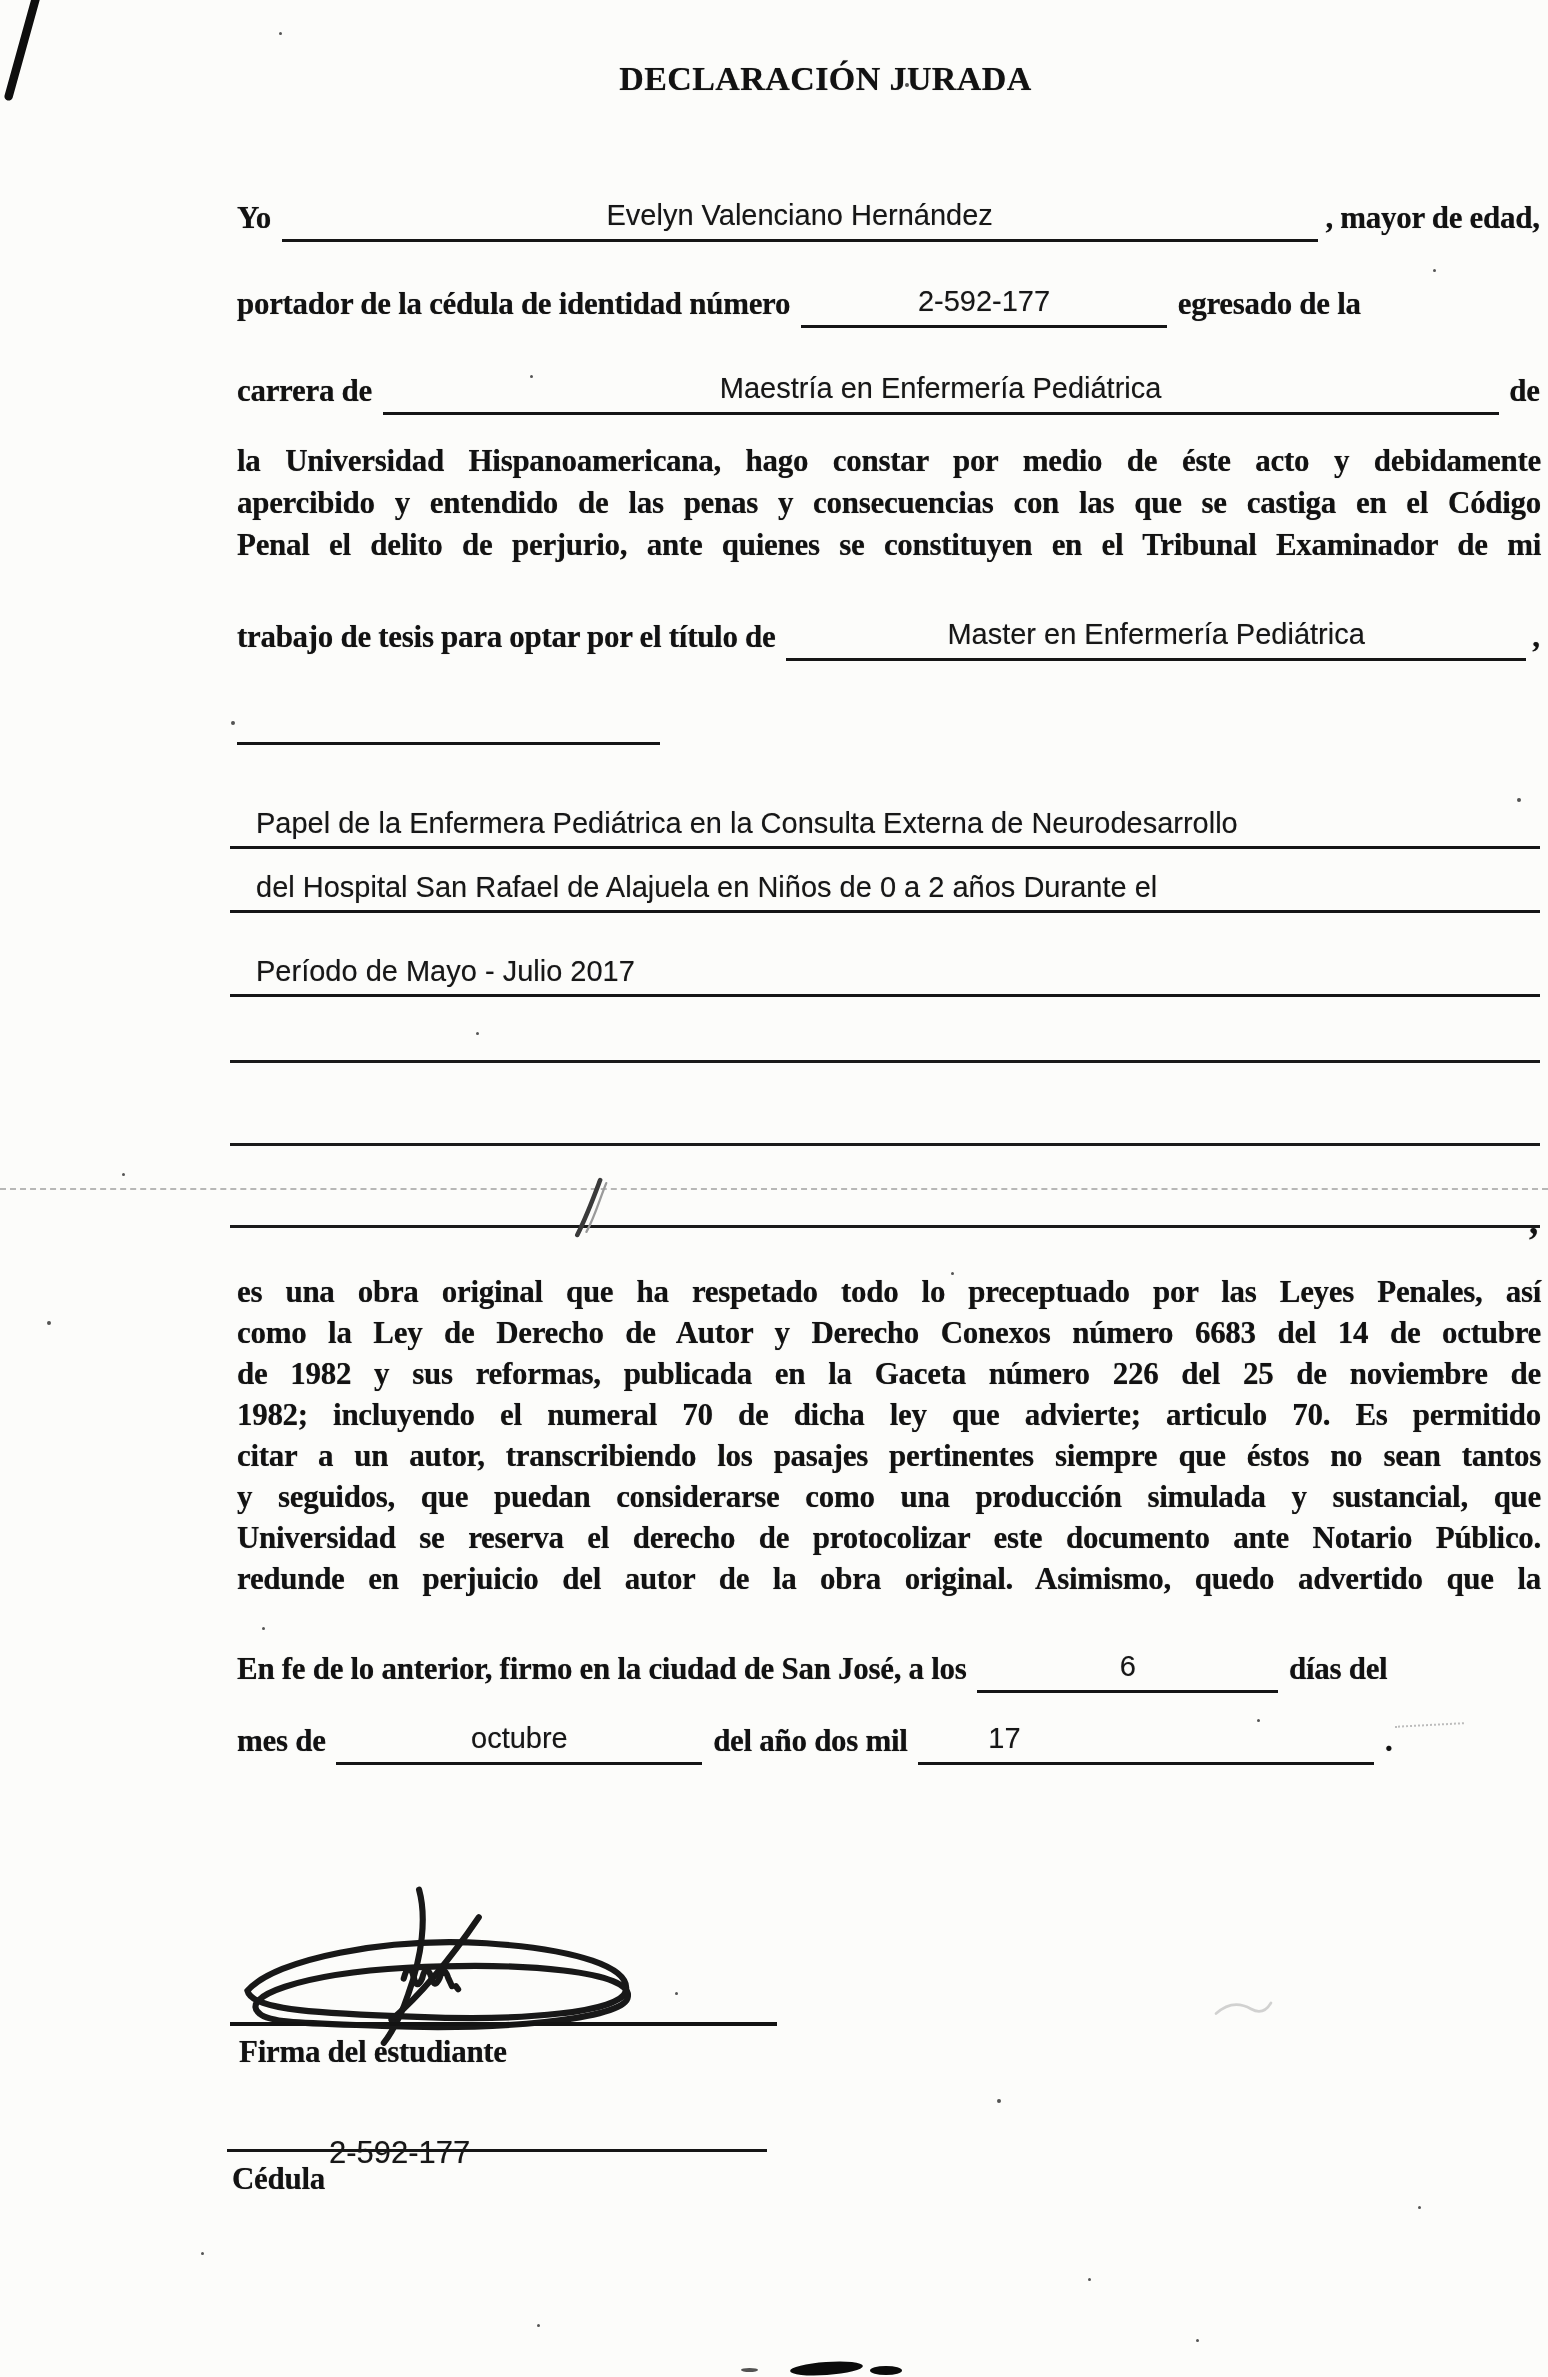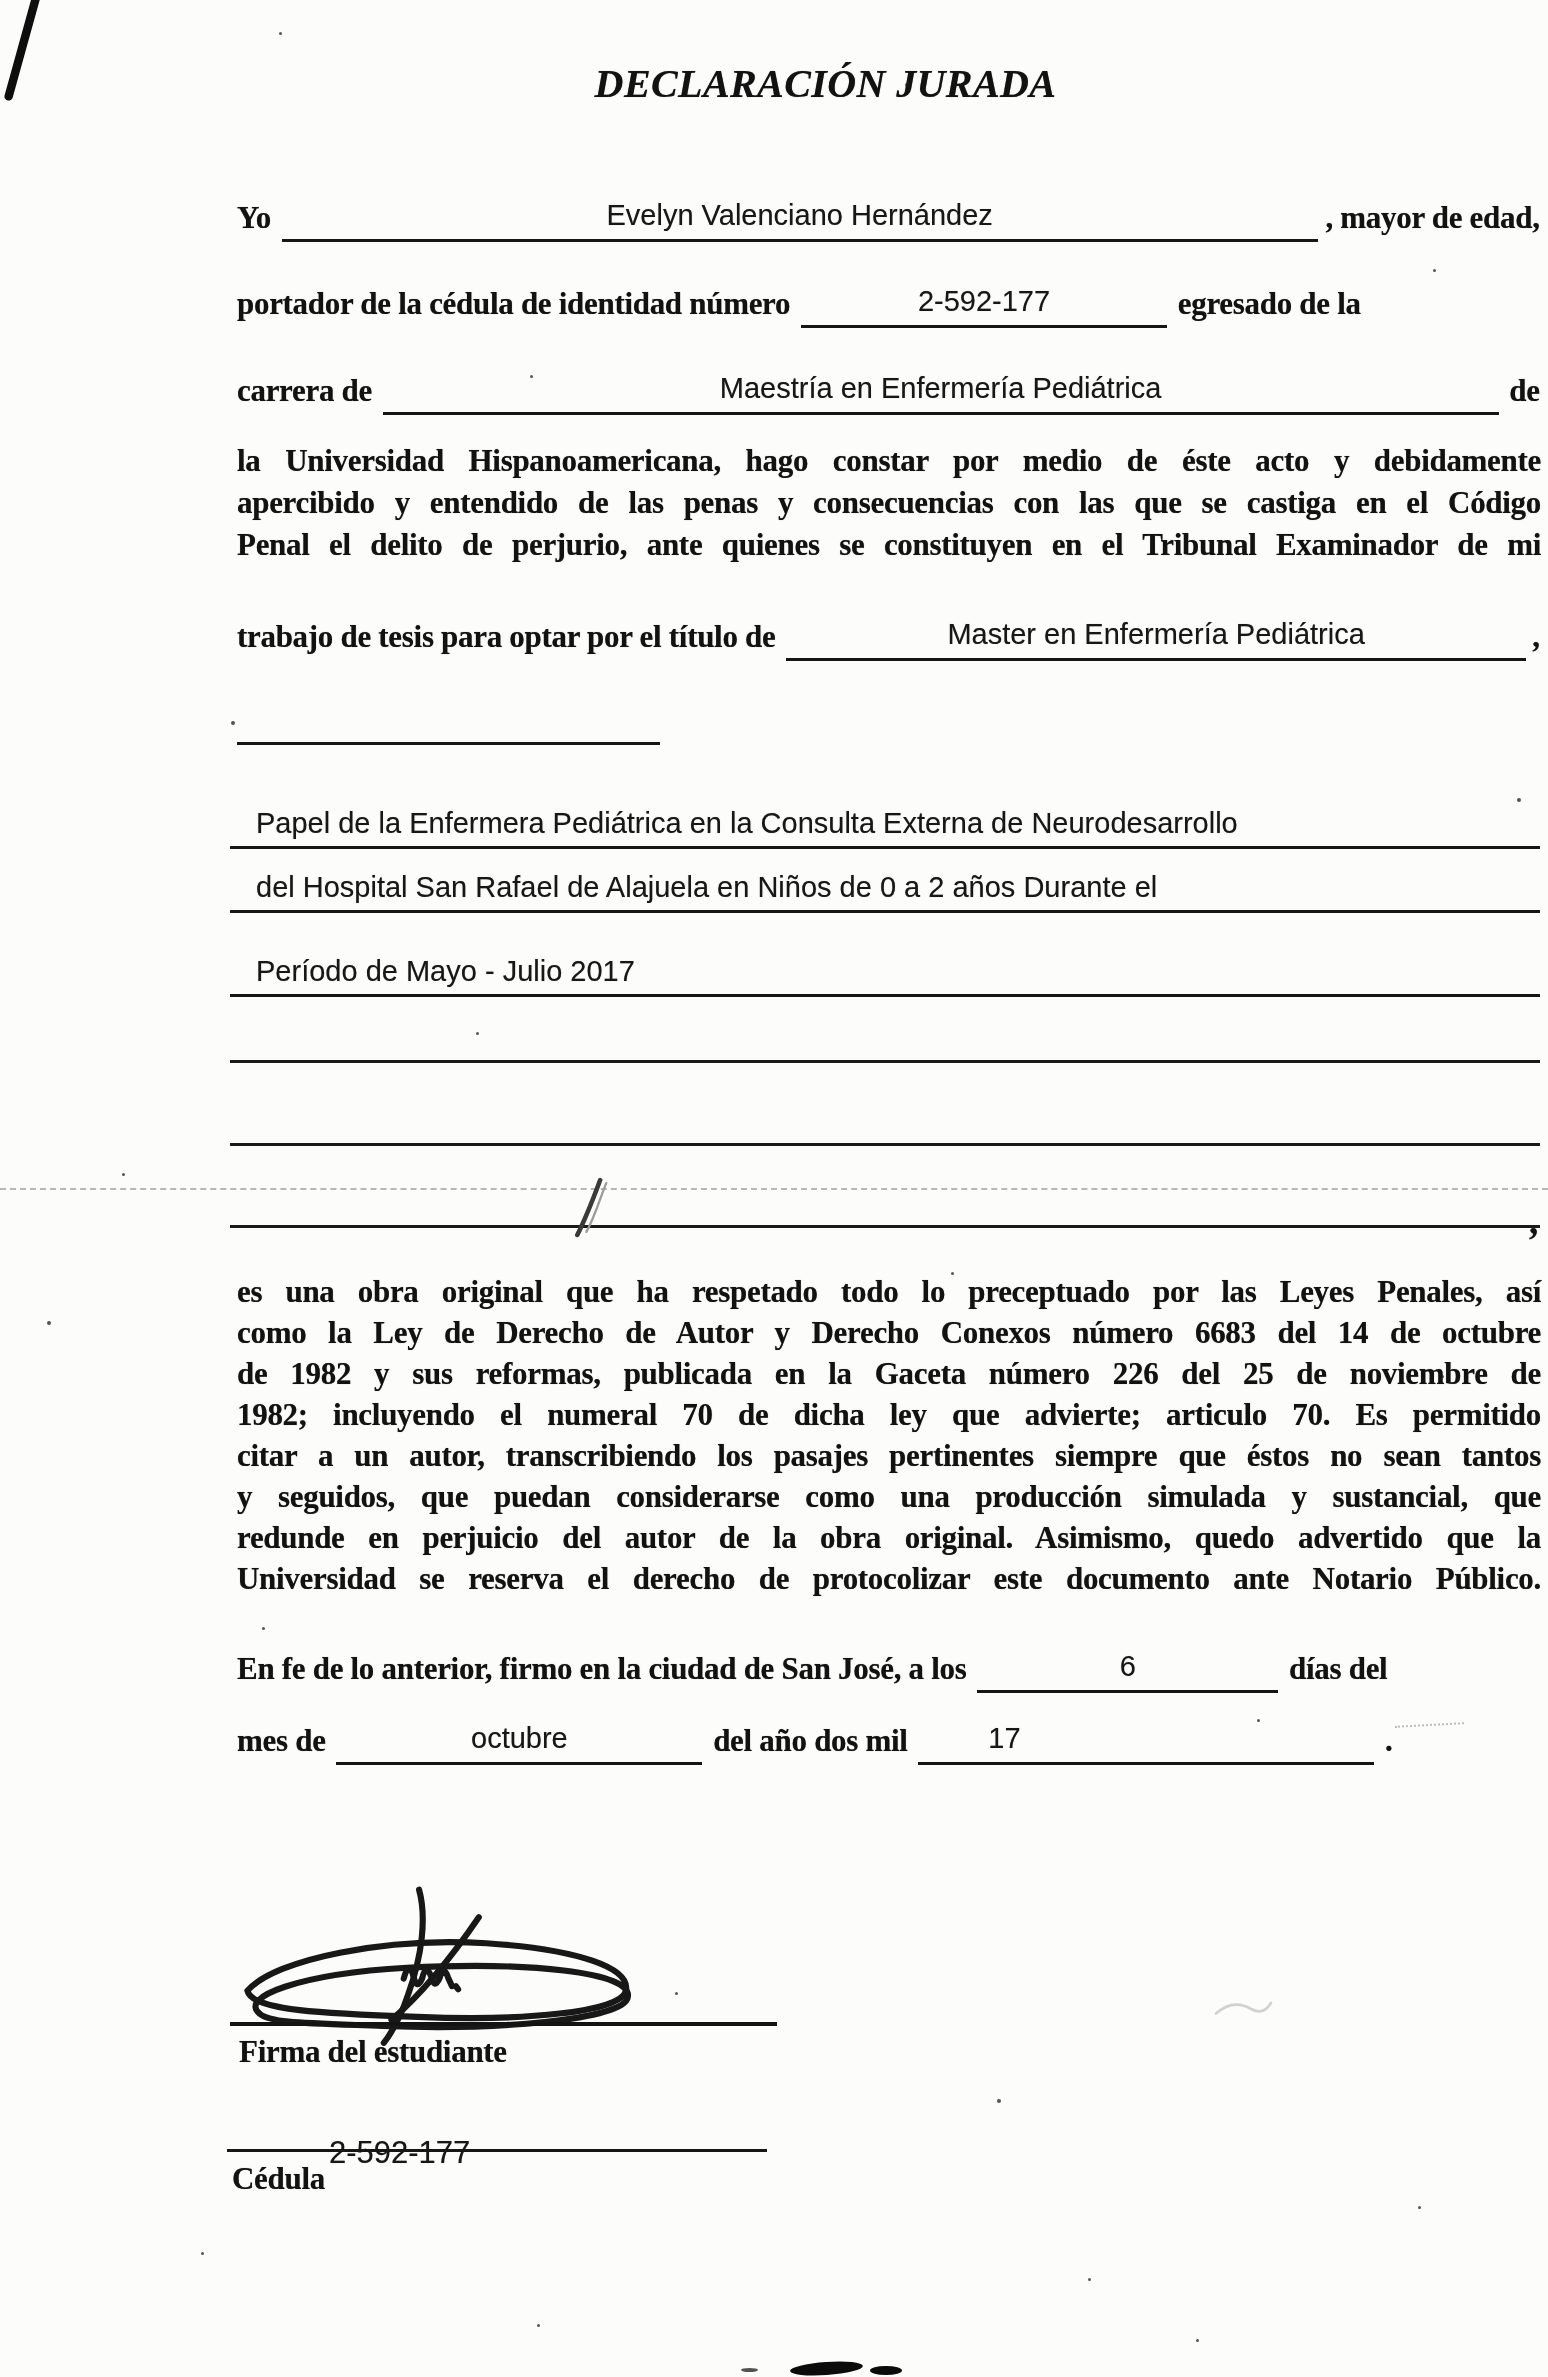--- a/index.html
+++ b/index.html
@@ -14,21 +14,21 @@
     font-size:31px; letter-spacing:-0.3px; color:#121212;
     text-shadow:0 0 0.8px rgba(0,0,0,.55);
   }
   .fill-text {
     font-family:"Liberation Sans", sans-serif; font-weight:normal;
     font-size:29px; letter-spacing:0; color:#171717;
     text-shadow:0 0 0.8px rgba(0,0,0,.4);
     margin-top:32px;
   }
   .doc-title { left:0; width:100%; text-align:center; padding-left:103px; box-sizing:border-box;
-    font-size:40px; letter-spacing:0.4px;font-style:italic; }
+    font-size:34px; letter-spacing:0.4px; }
   .row { left:237px; right:8.4px; display:flex; align-items:center; line-height:43px; }
   .row .lbl { white-space:nowrap; }
   .blank {
     display:inline-block; border-bottom:3.8px solid #161616;
     text-align:center; margin:0 10.7px; padding:0 3.1px 2.3px 3.1px; min-height:34px;
   }
   .blank.grow { flex:1 1 auto; }
   .para { left:237px; width:1304px; }
   .pline {
     text-align:justify; text-align-last:justify; white-space:normal;
@@ -120,22 +120,22 @@
   </svg>
   <span class="abs form-text comma-end" style="left:1529px;top:1214px">,</span>
 
   <div class="abs para form-text" style="top:1271px">
     <div class="pline" style="height:41px;line-height:41px">es una obra original que ha respetado todo lo preceptuado por las Leyes Penales, así</div>
     <div class="pline" style="height:41px;line-height:41px">como la Ley de Derecho de Autor y Derecho Conexos número 6683 del 14 de octubre</div>
     <div class="pline" style="height:41px;line-height:41px">de 1982 y sus reformas, publicada en la Gaceta número 226 del 25 de noviembre de</div>
     <div class="pline" style="height:41px;line-height:41px">1982; incluyendo el numeral 70 de dicha ley que advierte; articulo 70. Es permitido</div>
     <div class="pline" style="height:41px;line-height:41px">citar a un autor, transcribiendo los pasajes pertinentes siempre que éstos no sean tantos</div>
     <div class="pline" style="height:41px;line-height:41px">y seguidos, que puedan considerarse como una producción simulada y sustancial, que</div>
+    <div class="pline" style="height:41px;line-height:41px">Universidad se reserva el derecho de protocolizar este documento ante Notario Público.</div>
     <div class="pline" style="height:41px;line-height:41px">redunde en perjuicio del autor de la obra original. Asimismo, quedo advertido que la</div>
-    <div class="pline" style="height:41px;line-height:41px">Universidad se reserva el derecho de protocolizar este documento ante Notario Público.</div>
   </div>
 
   <div class="abs row form-text" style="top:1644px">
     <span class="lbl">En fe de lo anterior, firmo en la ciudad de San José, a los</span>
     <span class="blank" style="width:295px">
       <span class="fill-text">6</span>
     </span>
     <span class="lbl">días del</span>
   </div>
 

